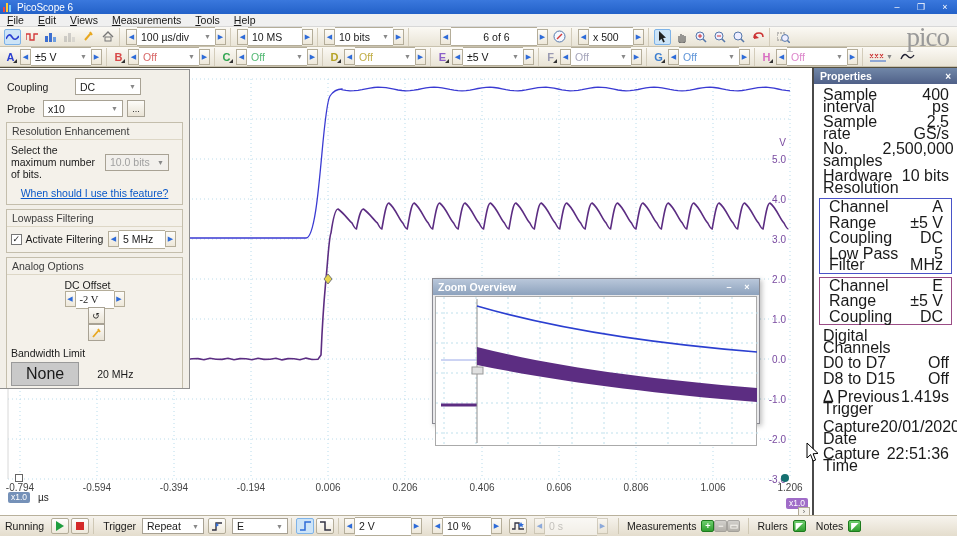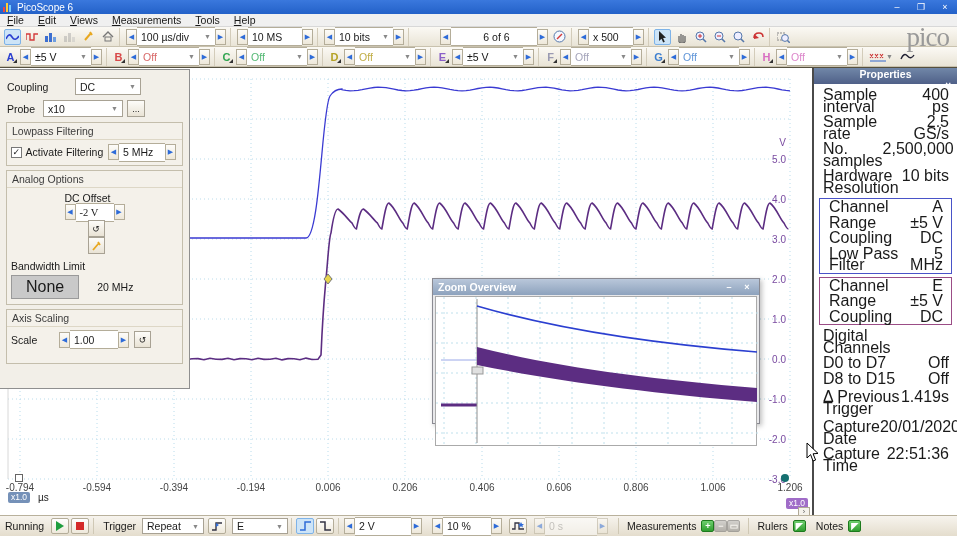--- a/index.html
+++ b/index.html
@@ -62,21 +62,21 @@
 
   
   #zoomwin { position:absolute; left:432px; top:210px; width:328px; height:146px; background:#e8e8ea; border:1px solid #8a8a92; box-shadow:2px 2px 5px rgba(0,0,0,.25); }
   #zoomwin .zw-title { height:16px; background:linear-gradient(#b9c7da,#8da2bd); color:#fff; font-weight:bold; font-size:10.5px; display:flex; align-items:center; padding:0 5px; }
   #zoomwin .zw-title .zbtns { margin-left:auto; display:flex; gap:4px; }
   #zoomwin .zw-title .zbtns span { font-size:9px; line-height:14px; width:14px; text-align:center; }
   #zoomwin .zw-body { position:relative; margin:1px 2px 2px; height:150px; background:#fff; border:1px solid #aaa; }
 
   
   #props { position:absolute; left:812px; top:0; width:145px; height:448px; background:#fff; border-left:2px solid #4a4a4a; }
-  #props .p-title { height:16px; background:linear-gradient(#76head,#52628a); background:linear-gradient(#77a,#52628a); background:linear-gradient(#7187a8,#4f6088); color:#fff; font-weight:bold; font-size:10.5px; display:flex; align-items:center; padding:0 6px;flex-direction:column; }
+  #props .p-title { height:16px; background:linear-gradient(#76head,#52628a); background:linear-gradient(#77a,#52628a); background:linear-gradient(#7187a8,#4f6088); color:#fff; font-weight:bold; font-size:10.5px; display:flex; align-items:center; padding:0 6px; }
   #props .p-title .pclose { margin-left:auto; font-size:10px; }
   .pr { display:flex; justify-content:space-between; padding:2px 8px 2px 9px; font-size:16px; line-height:11.5px; }
   .pr b { font-weight:normal; max-width:62%; }
   .pr i { font-style:normal; text-align:right; }
   .pbox { border:1px solid #888; margin:3px 5px; }
   .pgrp { margin:3px 0; }
 
   
   #bottombar { position:absolute; left:0; top:515px; width:957px; height:21px; background:linear-gradient(#f7f4ee,#e4ddcd); border-top:1px solid #b9b19c; display:flex; align-items:center; font-size:10.5px; }
   #bottombar .sep { width:1px; height:16px; background:#cfc8b5; margin:0 3px; }
@@ -413,20 +413,33 @@
       </div>
       <div class="prow">
         <span style="width:36px;">Probe</span>
         <span class="dd" style="width:80px;">
             <span>x10</span>
             <span class="dda">▼</span>
           </span>
         <span class="sbtn" style="width:18px;margin-left:4px;">...</span>
       </div>
       <div class="gbox">
+        <h4>Resolution Enhancement</h4>
+        <div class="gbody">
+          <div style="display:flex;align-items:center;">
+            <span style="width:94px;line-height:12px;">Select the maximum number of bits.</span>
+            <span class="dd disabled" style="width:64px;">
+                <span>10.0 bits</span>
+                <span class="dda">▼</span>
+              </span>
+          </div>
+          <div style="text-align:center;margin-top:7px;"><a class="hlink" href="#">When should I use this feature?</a></div>
+        </div>
+      </div>
+      <div class="gbox">
         <h4>Lowpass Filtering</h4>
         <div class="gbody" style="display:flex;align-items:center;">
           <span class="cb">✓</span>
           <span style="width:84px;">Activate Filtering</span>
           <span class="spin">
             <span class="arr">◀</span>
             <span class="box" style="width:46px;">5 MHz</span>
             <span class="arr">▶</span>
           </span>
         </div>

